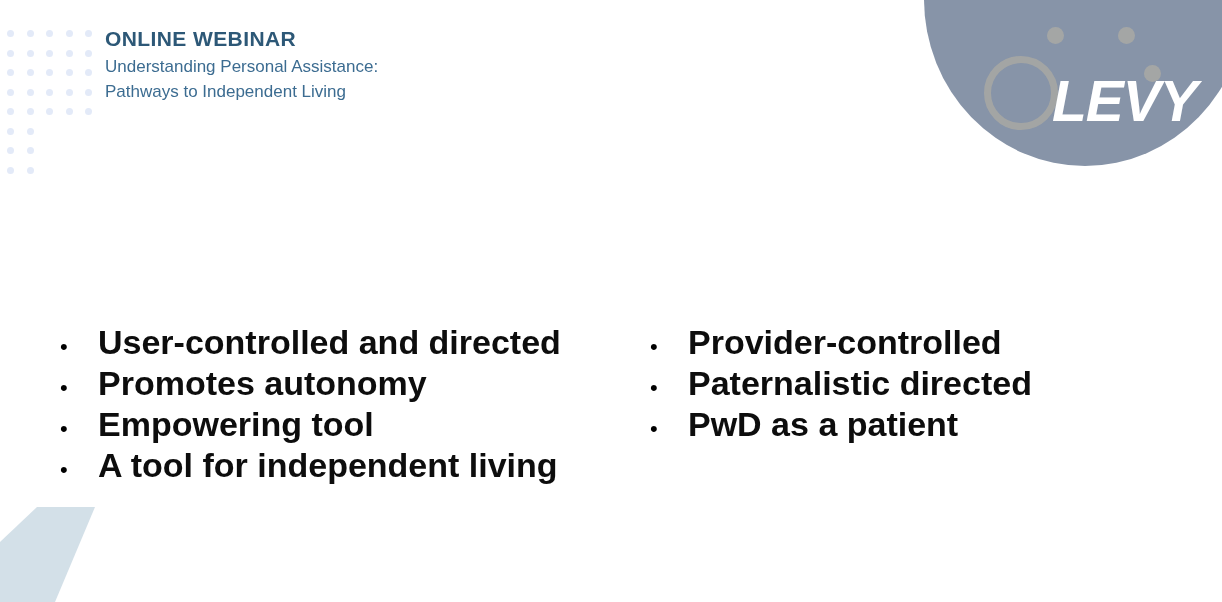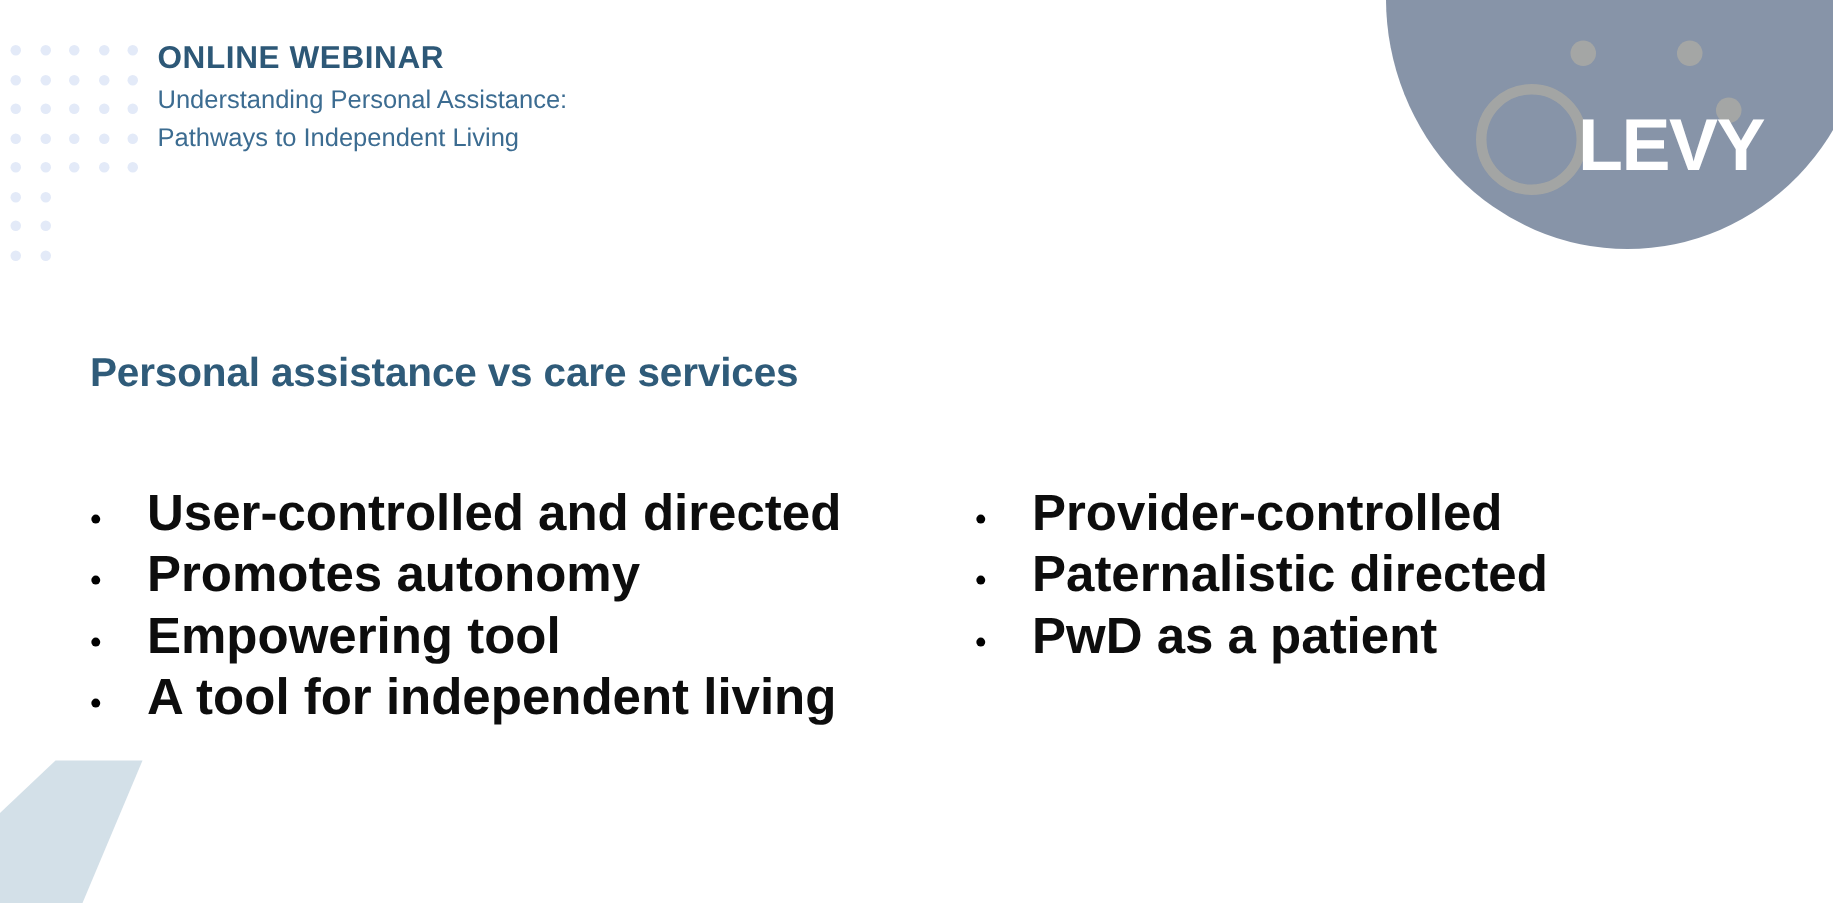--- a/index.html
+++ b/index.html
@@ -110,21 +110,22 @@
     line-height: 1;
   }
   .logo-word.top {
     left: 82px;
     top: 36px;
     font-size: 49px;
   }
   .logo-word.bottom {
     left: 130px;
     top: 73px;
-    font-size: 49px;
+    font-size: 57px;
+    font-style: italic;
   }
 
   
   .section-heading {
     position: absolute;
     left: 60px;
     top: 233px;
     font-size: 27px;
     font-weight: bold;
     color: #2f5b79;
@@ -220,21 +221,20 @@
 
   <div class="logo-wrap">
     <div class="logo-disc"></div>
     <div class="logo-ring"></div>
     <div class="logo-dot d1"></div>
     <div class="logo-dot d2"></div>
     <div class="logo-dot d3"></div>
     <div class="logo-word bottom">LEVY</div>
   </div>
 
-  <div class="section-heading">Personal assistance vs care services</div>
 
   <div class="col col-left">
       <div class="bullet-row">
         <span class="bullet-marker">•</span>
         <span class="bullet-text">User-controlled and directed</span>
       </div>
       <div class="bullet-row">
         <span class="bullet-marker">•</span>
         <span class="bullet-text">Promotes autonomy</span>
       </div>

